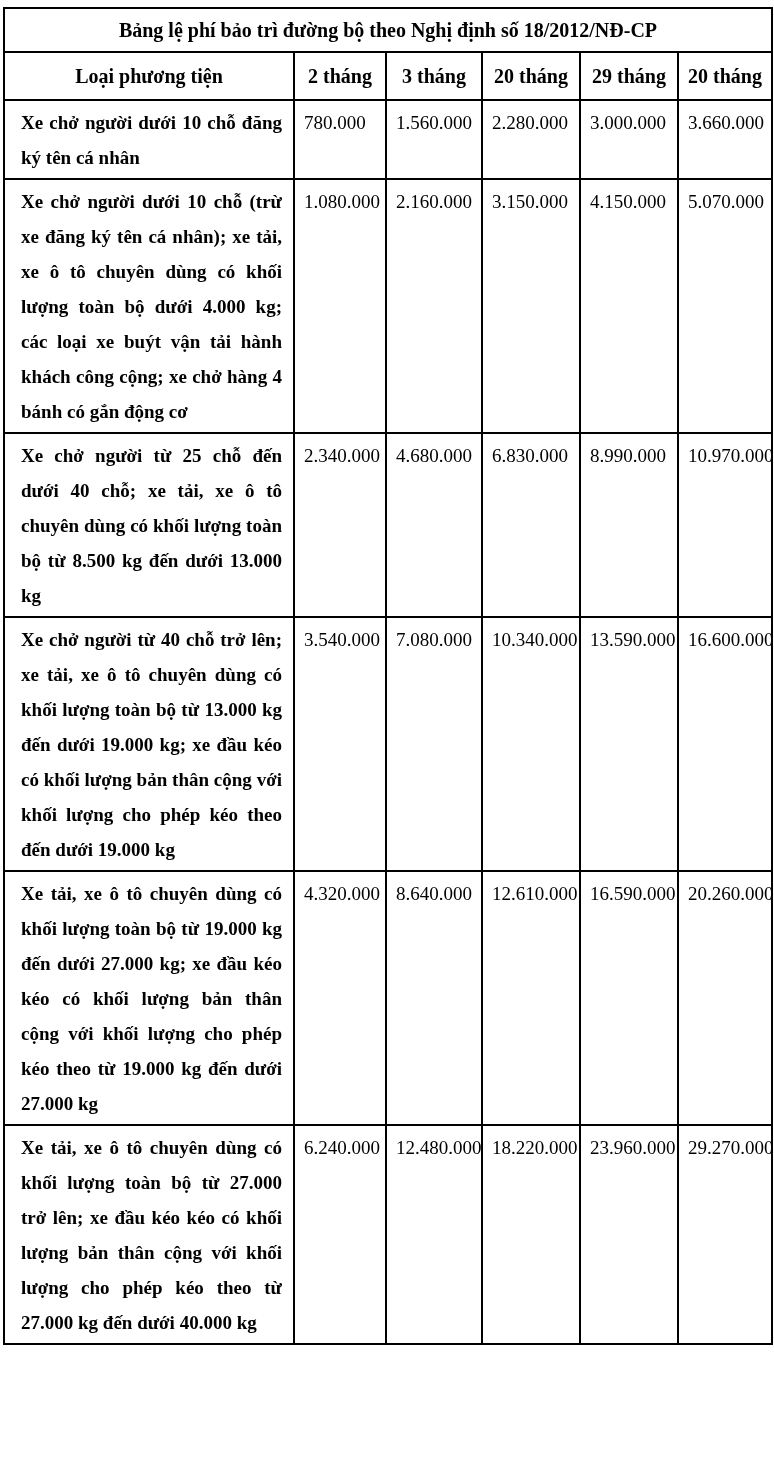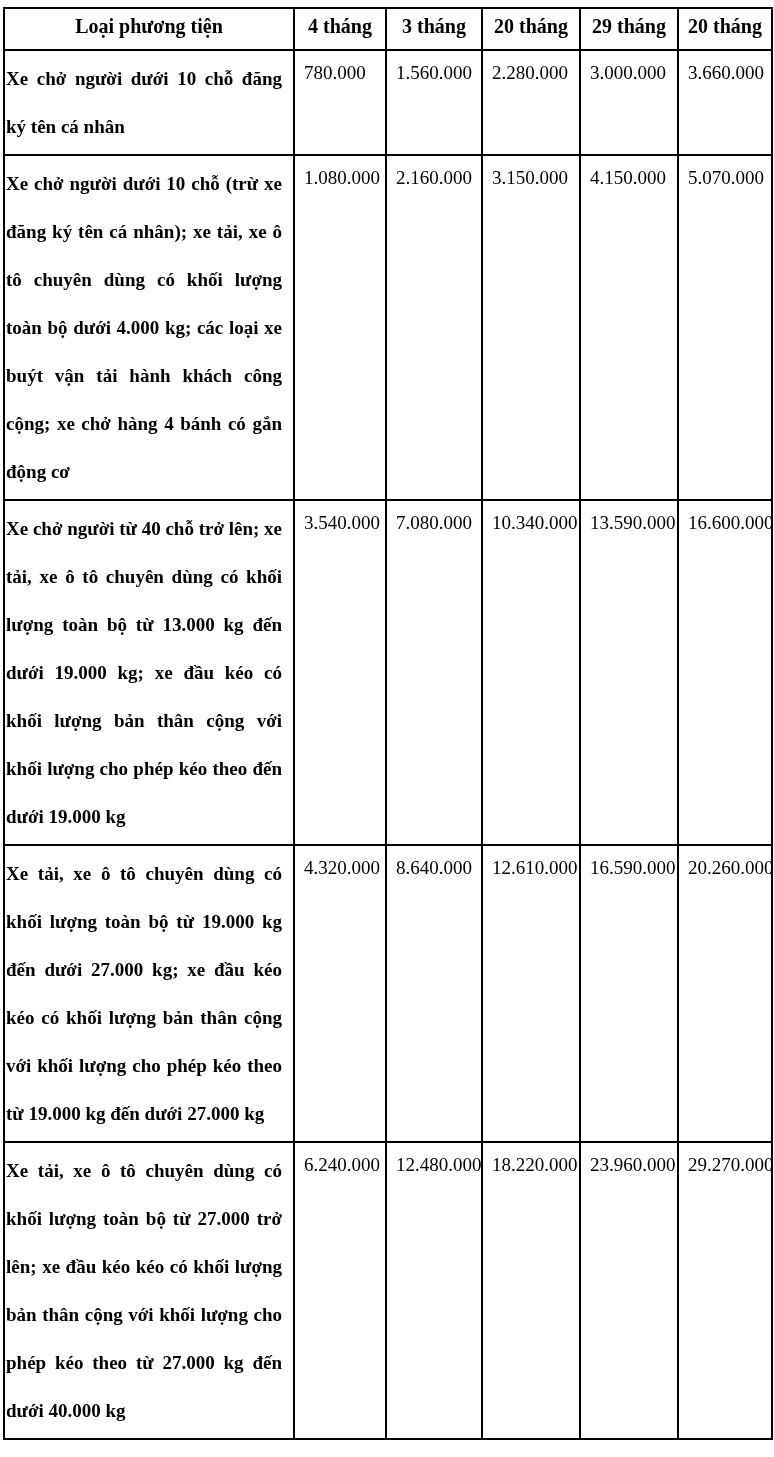--- a/index.html
+++ b/index.html
@@ -35,29 +35,29 @@
     text-align: center;
     font-weight: bold;
     font-size: 20px;
     padding: 10px 6px 9px 6px;
     vertical-align: middle;
   }
   th.col-header {
     text-align: center;
     font-weight: bold;
     font-size: 20px;
-    padding: 6px 2px 11px 2px;
+    padding: 12px 2px 11px 2px;
     vertical-align: middle;
   }
   td.label-cell {
     font-weight: bold;
     font-size: 19px;
-    line-height: 48px;
+    line-height: 35px;
     text-align: justify;
-    padding: 4px 11px 3px 1px;
+    padding: 4px 11px 3px 16px;
   }
   td.num-cell {
     font-weight: normal;
     font-size: 19px;
     line-height: 35px;
     text-align: left;
     padding: 4px 2px 3px 9px;
     white-space: nowrap;
     margin-top: 20px;
   }
@@ -70,22 +70,25 @@
     <colgroup>
       <col style="width:290px">
       <col style="width:92px">
       <col style="width:96px">
       <col style="width:98px">
       <col style="width:98px">
       <col style="width:94px">
     </colgroup>
     <thead>
       <tr>
+        <td class="title-cell" colspan="6">Bảng lệ phí bảo trì đường bộ theo Nghị định số 18/2012/NĐ-CP</td>
+      </tr>
+      <tr>
         <th class="col-header">Loại phương tiện</th>
-        <th class="col-header">4 tháng</th>
+        <th class="col-header">2 tháng</th>
         <th class="col-header">3 tháng</th>
         <th class="col-header">20 tháng</th>
         <th class="col-header">29 tháng</th>
         <th class="col-header">20 tháng</th>
       </tr>
     </thead>
     <tbody>
 
     <tr>
           <td class="label-cell">Xe chở người dưới 10 chỗ đăng ký tên cá nhân</td>
@@ -95,20 +98,28 @@
           <td class="num-cell">3.000.000</td>
           <td class="num-cell">3.660.000</td>
         </tr>
         <tr>
           <td class="label-cell">Xe chở người dưới 10 chỗ (trừ xe đăng ký tên cá nhân); xe tải, xe ô tô chuyên dùng có khối lượng toàn bộ dưới 4.000 kg; các loại xe buýt vận tải hành khách công cộng; xe chở hàng 4 bánh có gắn động cơ</td>
           <td class="num-cell">1.080.000</td>
           <td class="num-cell">2.160.000</td>
           <td class="num-cell">3.150.000</td>
           <td class="num-cell">4.150.000</td>
           <td class="num-cell">5.070.000</td>
+        </tr>
+        <tr>
+          <td class="label-cell">Xe chở người từ 25 chỗ đến dưới 40 chỗ; xe tải, xe ô tô chuyên dùng có khối lượng toàn bộ từ 8.500 kg đến dưới 13.000 kg</td>
+          <td class="num-cell">2.340.000</td>
+          <td class="num-cell">4.680.000</td>
+          <td class="num-cell">6.830.000</td>
+          <td class="num-cell">8.990.000</td>
+          <td class="num-cell">10.970.000</td>
         </tr>
         <tr>
           <td class="label-cell">Xe chở người từ 40 chỗ trở lên; xe tải, xe ô tô chuyên dùng có khối lượng toàn bộ từ 13.000 kg đến dưới 19.000 kg; xe đầu kéo có khối lượng bản thân cộng với khối lượng cho phép kéo theo đến dưới 19.000 kg</td>
           <td class="num-cell">3.540.000</td>
           <td class="num-cell">7.080.000</td>
           <td class="num-cell">10.340.000</td>
           <td class="num-cell">13.590.000</td>
           <td class="num-cell">16.600.000</td>
         </tr>
         <tr>

